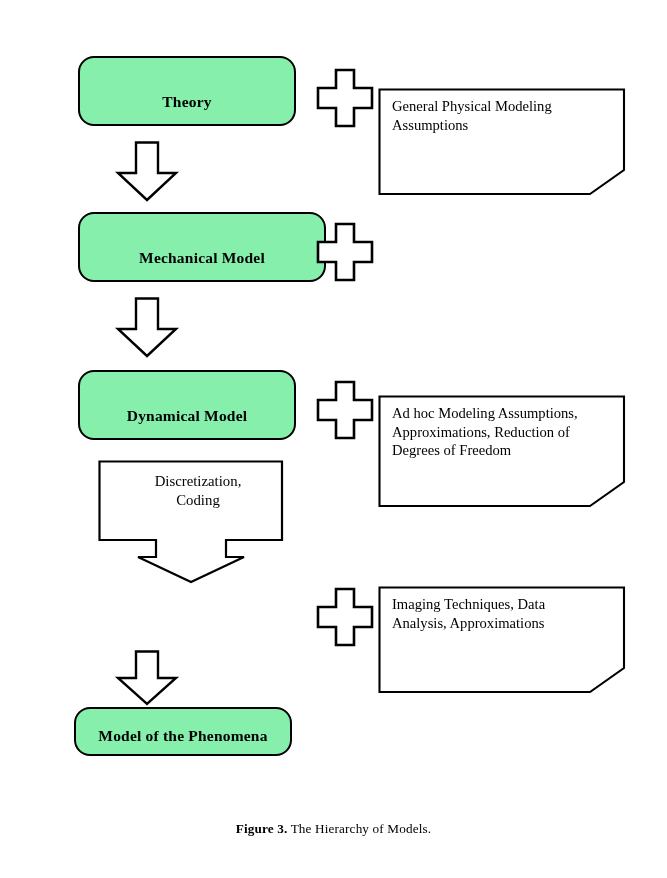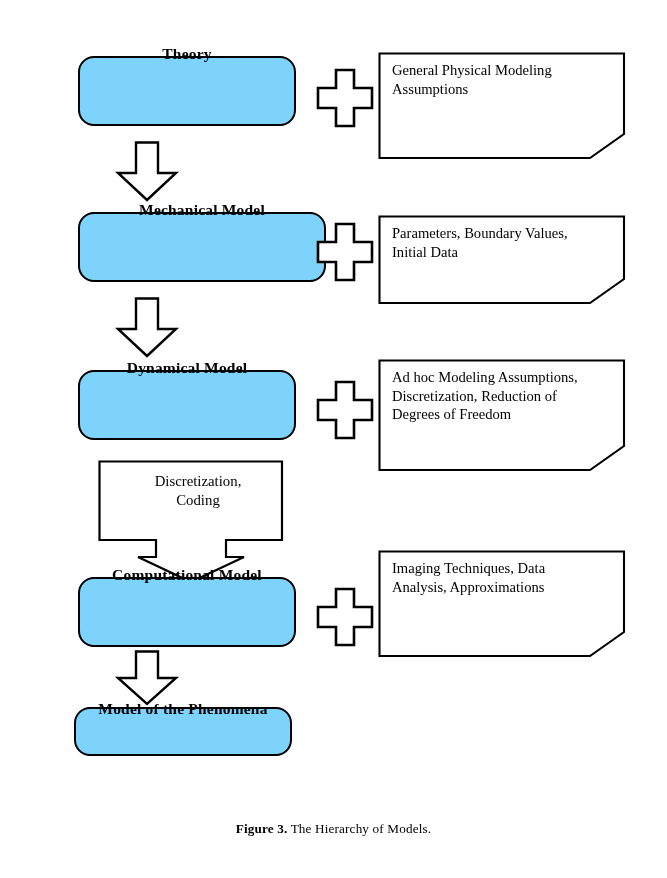--- a/index.html
+++ b/index.html
@@ -21,39 +21,40 @@
     left: 0; top: 0;
     width: 667px;
     height: 878px;
   }
   
   .stage-box {
     position: absolute;
     box-sizing: border-box;
     border: 2.2px solid #000;
     border-radius: 16px;
-    background: #7dd3fc;
+    background: #86efac;
     display: flex;
-    align-items: flex-start;
+    align-items: flex-end;
     justify-content: center;
   }
   .stage-label {
     font-family: "Liberation Serif", "DejaVu Serif", serif;
     font-weight: bold;
     font-size: 15.5px;
     letter-spacing: 0.2px;
     text-align: center;
     line-height: 1.15;
     position: relative;
     top: -13px;
   }
   
   .note-box {
     position: absolute;
     box-sizing: border-box;
+    margin-top: 36px;
   }
   .note-box svg {
     position: absolute;
     left: 0; top: 0;
     display: block;
   }
   .note-text {
     position: absolute;
     left: 14px;
     top: 9px;
@@ -129,27 +130,20 @@
   <div class="stage-box" style="left:78px; top:212px; width:248px; height:70px;">
     <span class="stage-label">Mechanical Model</span>
   </div>
 
   <div class="plus-icon" style="left:316px; top:222px;">
     <svg width="58" height="60" viewBox="0 0 58 60" xmlns="http://www.w3.org/2000/svg">
       <polygon points="20,2 38,2 38,20 56,20 56,40 38,40 38,58 20,58 20,40 2,40 2,20 20,20" fill="#ffffff" stroke="#000000" stroke-width="2.6"></polygon>
     </svg>
   </div>
 
-  <div class="note-box" style="left:378px; top:215px; width:248px; height:90px;">
-    <svg width="248" height="90" viewBox="0 0 248 90" xmlns="http://www.w3.org/2000/svg">
-      <polygon points="1.5,1.5 246,1.5 246,64 212,88 1.5,88" fill="#ffffff" stroke="#000000" stroke-width="2.1"></polygon>
-    </svg>
-    <div class="note-text">Parameters, Boundary Values,
-Initial Data</div>
-  </div>
 
   <div class="arrow-icon" style="left:112px; top:297px;">
     <svg width="70" height="61" viewBox="0 0 70 61" xmlns="http://www.w3.org/2000/svg">
       <polygon points="24,1.5 46,1.5 46,32 64,32 35,59 6,32 24,32" fill="#ffffff" stroke="#000000" stroke-width="2.4"></polygon>
     </svg>
   </div>
 
   <div class="stage-box" style="left:78px; top:370px; width:218px; height:70px;">
     <span class="stage-label">Dynamical Model</span>
   </div>
@@ -158,35 +152,32 @@
     <svg width="58" height="60" viewBox="0 0 58 60" xmlns="http://www.w3.org/2000/svg">
       <polygon points="20,2 38,2 38,20 56,20 56,40 38,40 38,58 20,58 20,40 2,40 2,20 20,20" fill="#ffffff" stroke="#000000" stroke-width="2.6"></polygon>
     </svg>
   </div>
 
   <div class="note-box" style="left:378px; top:359px; width:248px; height:113px;">
     <svg width="248" height="113" viewBox="0 0 248 113" xmlns="http://www.w3.org/2000/svg">
       <polygon points="1.5,1.5 246,1.5 246,87 212,111 1.5,111" fill="#ffffff" stroke="#000000" stroke-width="2.1"></polygon>
     </svg>
     <div class="note-text">Ad hoc Modeling Assumptions,
-Discretization, Reduction of
+Approximations, Reduction of
 Degrees of Freedom</div>
   </div>
 
   <div class="process-box" style="left:98px; top:460px; width:200px; height:124px;">
     <svg width="186" height="124" viewBox="0 0 186 124" xmlns="http://www.w3.org/2000/svg">
       <path d="M1.5,1.5 H184 V80 H128 V97 H146 L93,122 L40,97 H58 V80 H1.5 Z" fill="#ffffff" stroke="#000000" stroke-width="2.2"></path>
     </svg>
     <div class="process-label">Discretization,
 Coding</div>
   </div>
 
-  <div class="stage-box" style="left:78px; top:577px; width:218px; height:70px;">
-    <span class="stage-label">Computational Model</span>
-  </div>
 
   <div class="plus-icon" style="left:316px; top:587px;">
     <svg width="58" height="60" viewBox="0 0 58 60" xmlns="http://www.w3.org/2000/svg">
       <polygon points="20,2 38,2 38,20 56,20 56,40 38,40 38,58 20,58 20,40 2,40 2,20 20,20" fill="#ffffff" stroke="#000000" stroke-width="2.6"></polygon>
     </svg>
   </div>
 
   <div class="note-box" style="left:378px; top:550px; width:248px; height:108px;">
     <svg width="248" height="108" viewBox="0 0 248 108" xmlns="http://www.w3.org/2000/svg">
       <polygon points="1.5,1.5 246,1.5 246,82 212,106 1.5,106" fill="#ffffff" stroke="#000000" stroke-width="2.1"></polygon>

